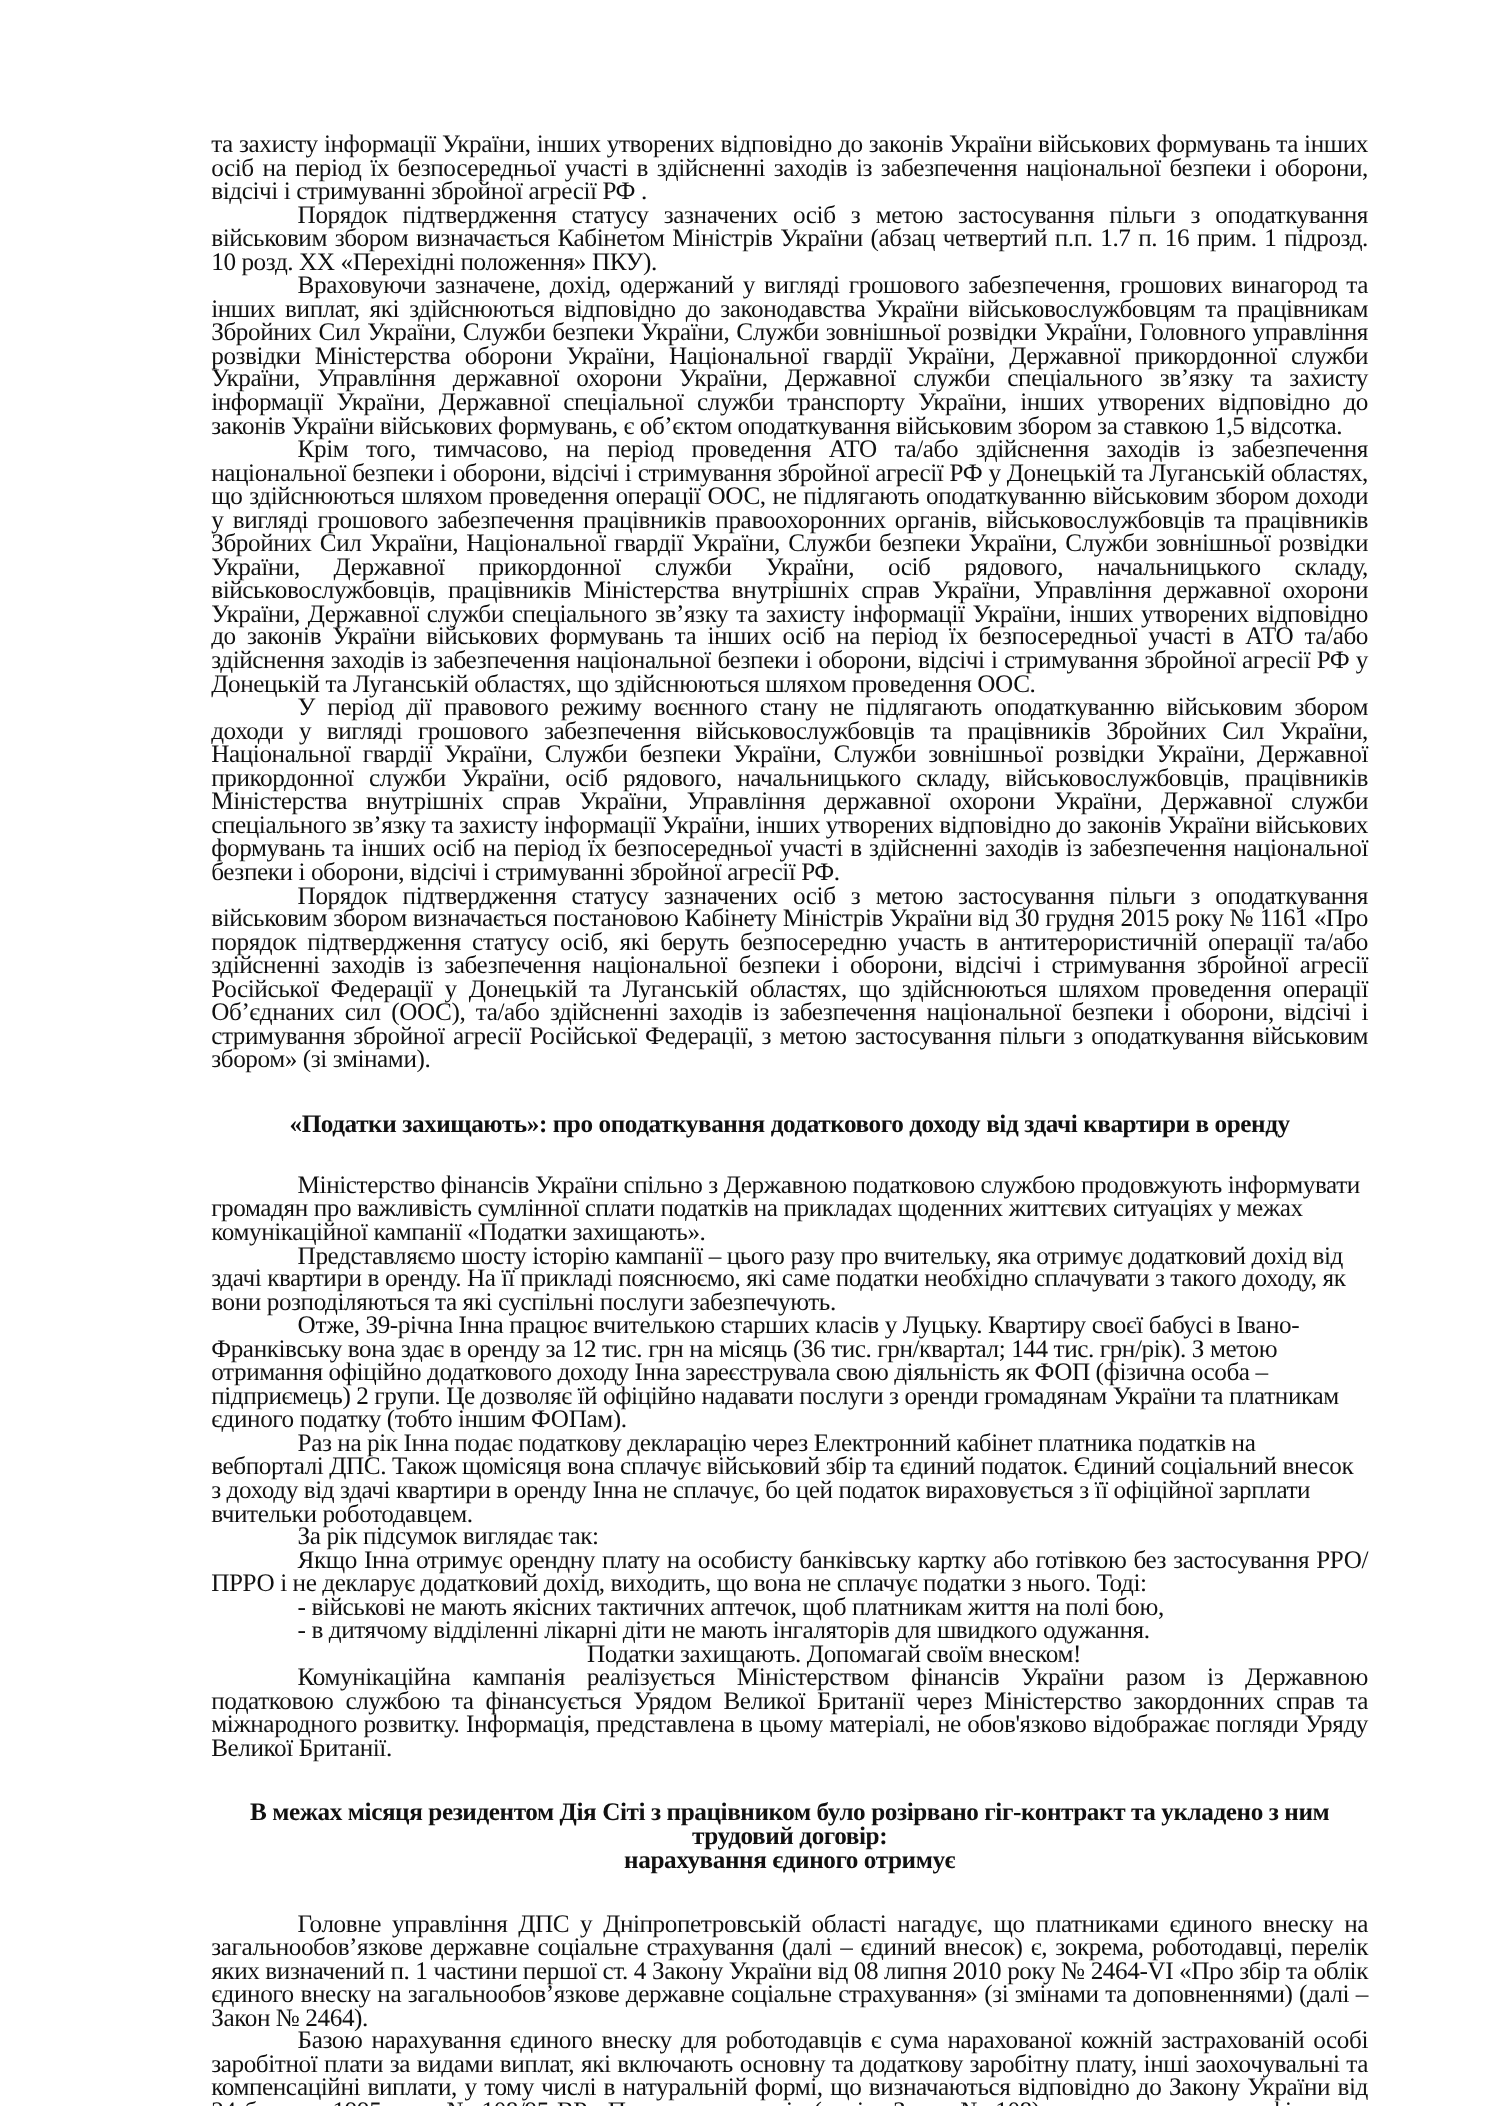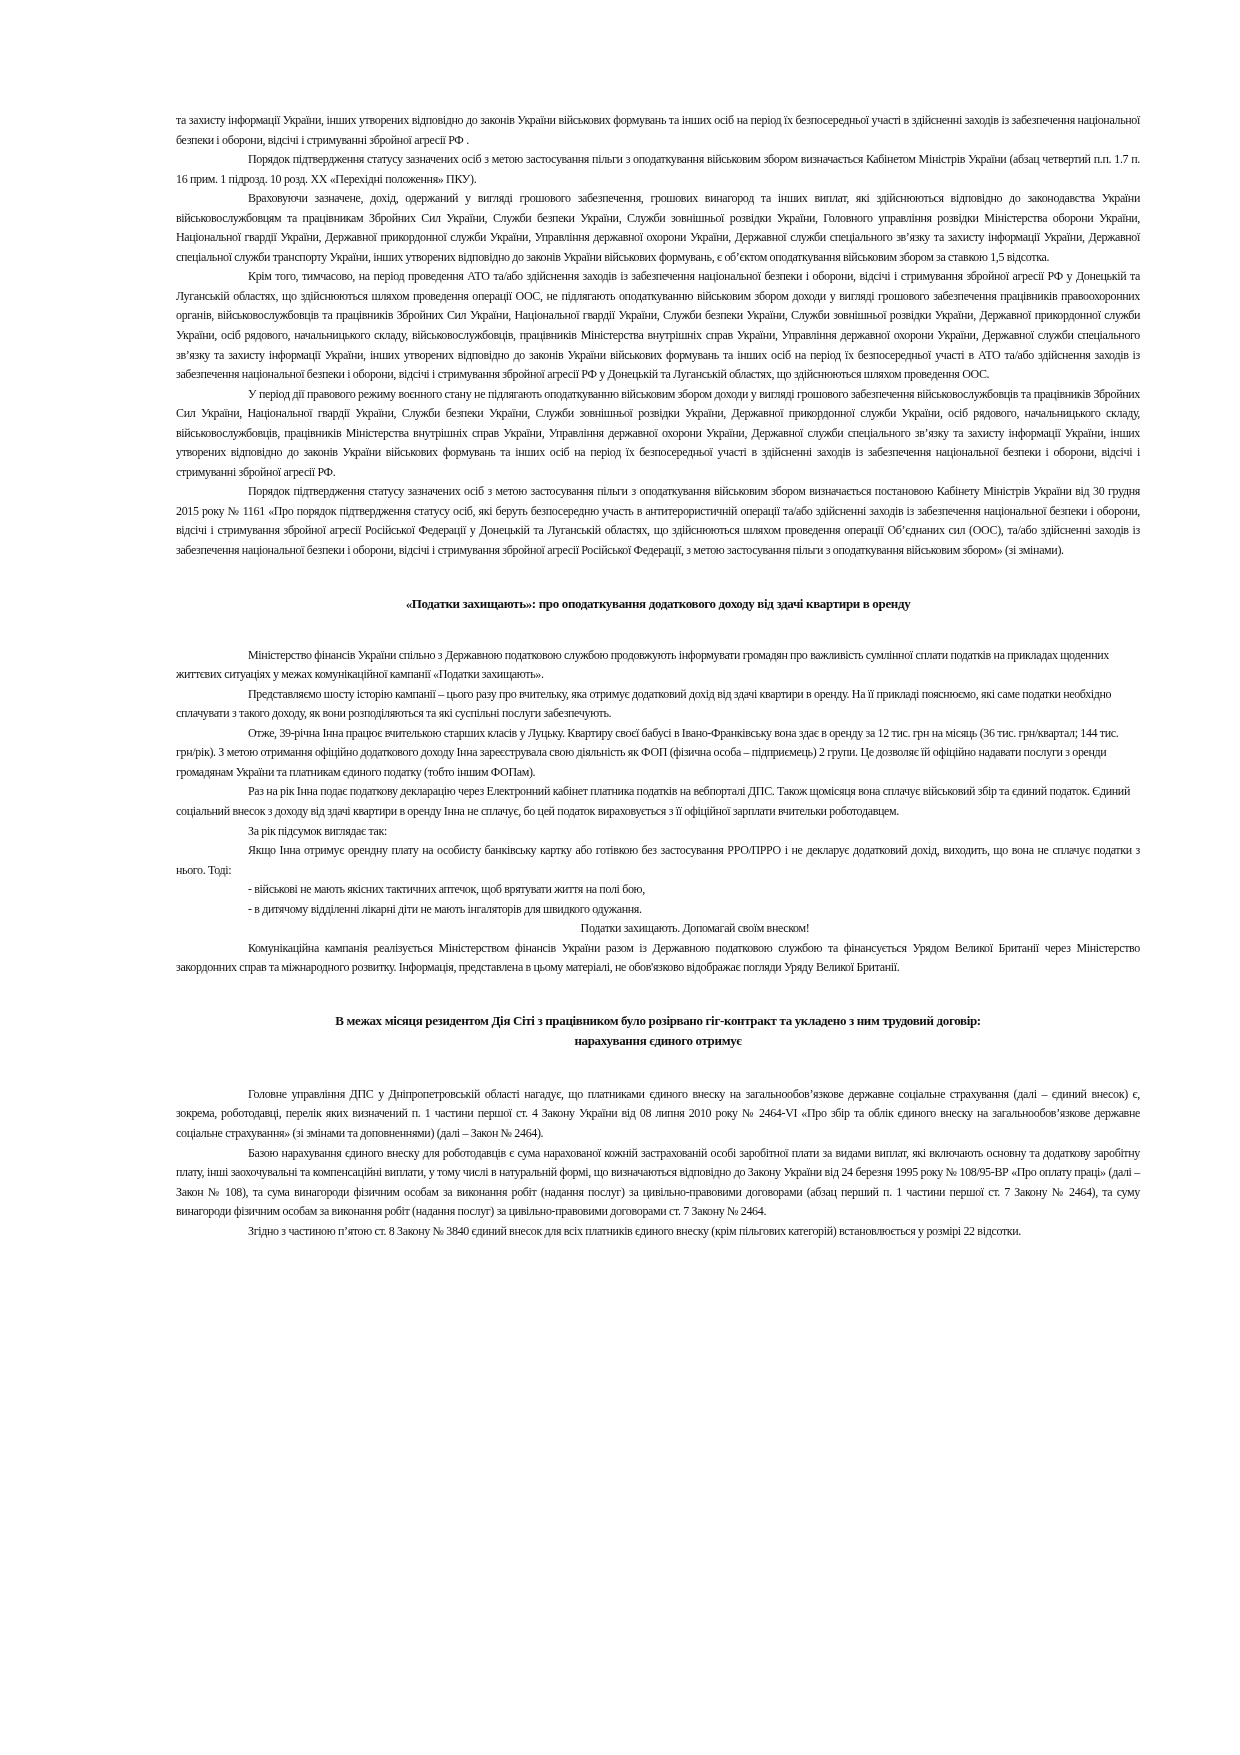--- a/index.html
+++ b/index.html
@@ -4,34 +4,34 @@
 <style>
   html, body { margin:0; padding:0; background:#ffffff; }
   body { width:1240px; height:1755px; position:relative; overflow:hidden; }
   .page {
     position:absolute; left:176px; top:111px; width:964px;
     font-family:"Liberation Serif", "DejaVu Serif", serif;
     color:#111;
   }
   .p {
     margin:0;
-    font-size:12px;
+    font-size:21px;
     line-height:19.55px;
     text-align:justify;
     text-indent:72px;
     letter-spacing:-0.35px;
     word-spacing:0px;
   }
   .p.cont { text-indent:0; }
   .p.left { text-align:left; }
   .p.bullet { text-indent:72px; text-align:left; }
   .p.slogan { text-indent:74px; text-align:center; }
   .heading {
     margin:0;
-    font-size:13px;
+    font-size:21px;
     line-height:20px;
     font-weight:bold;
     text-align:center;
     letter-spacing:-0.35px;
   }
   .gap-h1-before { height:33px; }
   .gap-h1-after { height:32px; }
   .gap-h2-before { height:33px; }
   .gap-h2-after { height:34px; }
 </style>
@@ -53,21 +53,21 @@
   <h2 class="heading">«Податки захищають»: про оподаткування додаткового доходу від здачі квартири в оренду</h2>
   <div class="gap-h1-after"></div>
 
   <div>
     <p class="p left">Міністерство фінансів України спільно з Державною податковою службою продовжують інформувати громадян про важливість сумлінної сплати податків на прикладах щоденних життєвих ситуаціях у межах комунікаційної кампанії «Податки захищають».</p>
     <p class="p left">Представляємо шосту історію кампанії – цього разу про вчительку, яка отримує додатковий дохід від здачі квартири в оренду. На її прикладі пояснюємо, які саме податки необхідно сплачувати з такого доходу, як вони розподіляються та які суспільні послуги забезпечують.</p>
     <p class="p left">Отже, 39-річна Інна працює вчителькою старших класів у Луцьку. Квартиру своєї бабусі в Івано-Франківську вона здає в оренду за 12 тис. грн на місяць (36 тис. грн/квартал; 144 тис. грн/рік). З метою отримання офіційно додаткового доходу Інна зареєструвала свою діяльність як ФОП (фізична особа – підприємець) 2 групи. Це дозволяє їй офіційно надавати послуги з оренди громадянам України та платникам єдиного податку (тобто іншим ФОПам).</p>
     <p class="p left">Раз на рік Інна подає податкову декларацію через Електронний кабінет платника податків на вебпорталі ДПС. Також щомісяця вона сплачує військовий збір та єдиний податок. Єдиний соціальний внесок з доходу від здачі квартири в оренду Інна не сплачує, бо цей податок вираховується з її офіційної зарплати вчительки роботодавцем.</p>
     <p class="p left">За рік підсумок виглядає так:</p>
     <p class="p">Якщо Інна отримує орендну плату на особисту банківську картку або готівкою без застосування РРО/ПРРО  і не декларує додатковий дохід, виходить, що вона не сплачує податки з нього. Тоді:</p>
-    <p class="p bullet">- військові не мають якісних тактичних аптечок, щоб врятувати життя на полі бою,</p>
+    <p class="p bullet">- військові не мають якісних тактичних аптечок, щоб платникам життя на полі бою,</p>
     <p class="p bullet">- в дитячому відділенні лікарні діти не мають інгаляторів для швидкого одужання.</p>
     <p class="p slogan"> Податки захищають. Допомагай своїм внеском!</p>
     <p class="p">Комунікаційна кампанія реалізується Міністерством фінансів України разом із Державною податковою службою та фінансується Урядом Великої Британії через Міністерство закордонних справ та міжнародного розвитку. Інформація, представлена в цьому матеріалі, не обов'язково відображає погляди Уряду Великої Британії.</p>
   </div>
 
   <div class="gap-h2-before"></div>
   <h2 class="heading">
     <span>В межах місяця резидентом Дія Сіті з працівником було розірвано гіг-контракт та укладено з ним трудовий договір:</span><br>
     <span>нарахування єдиного отримує</span>
   </h2>

